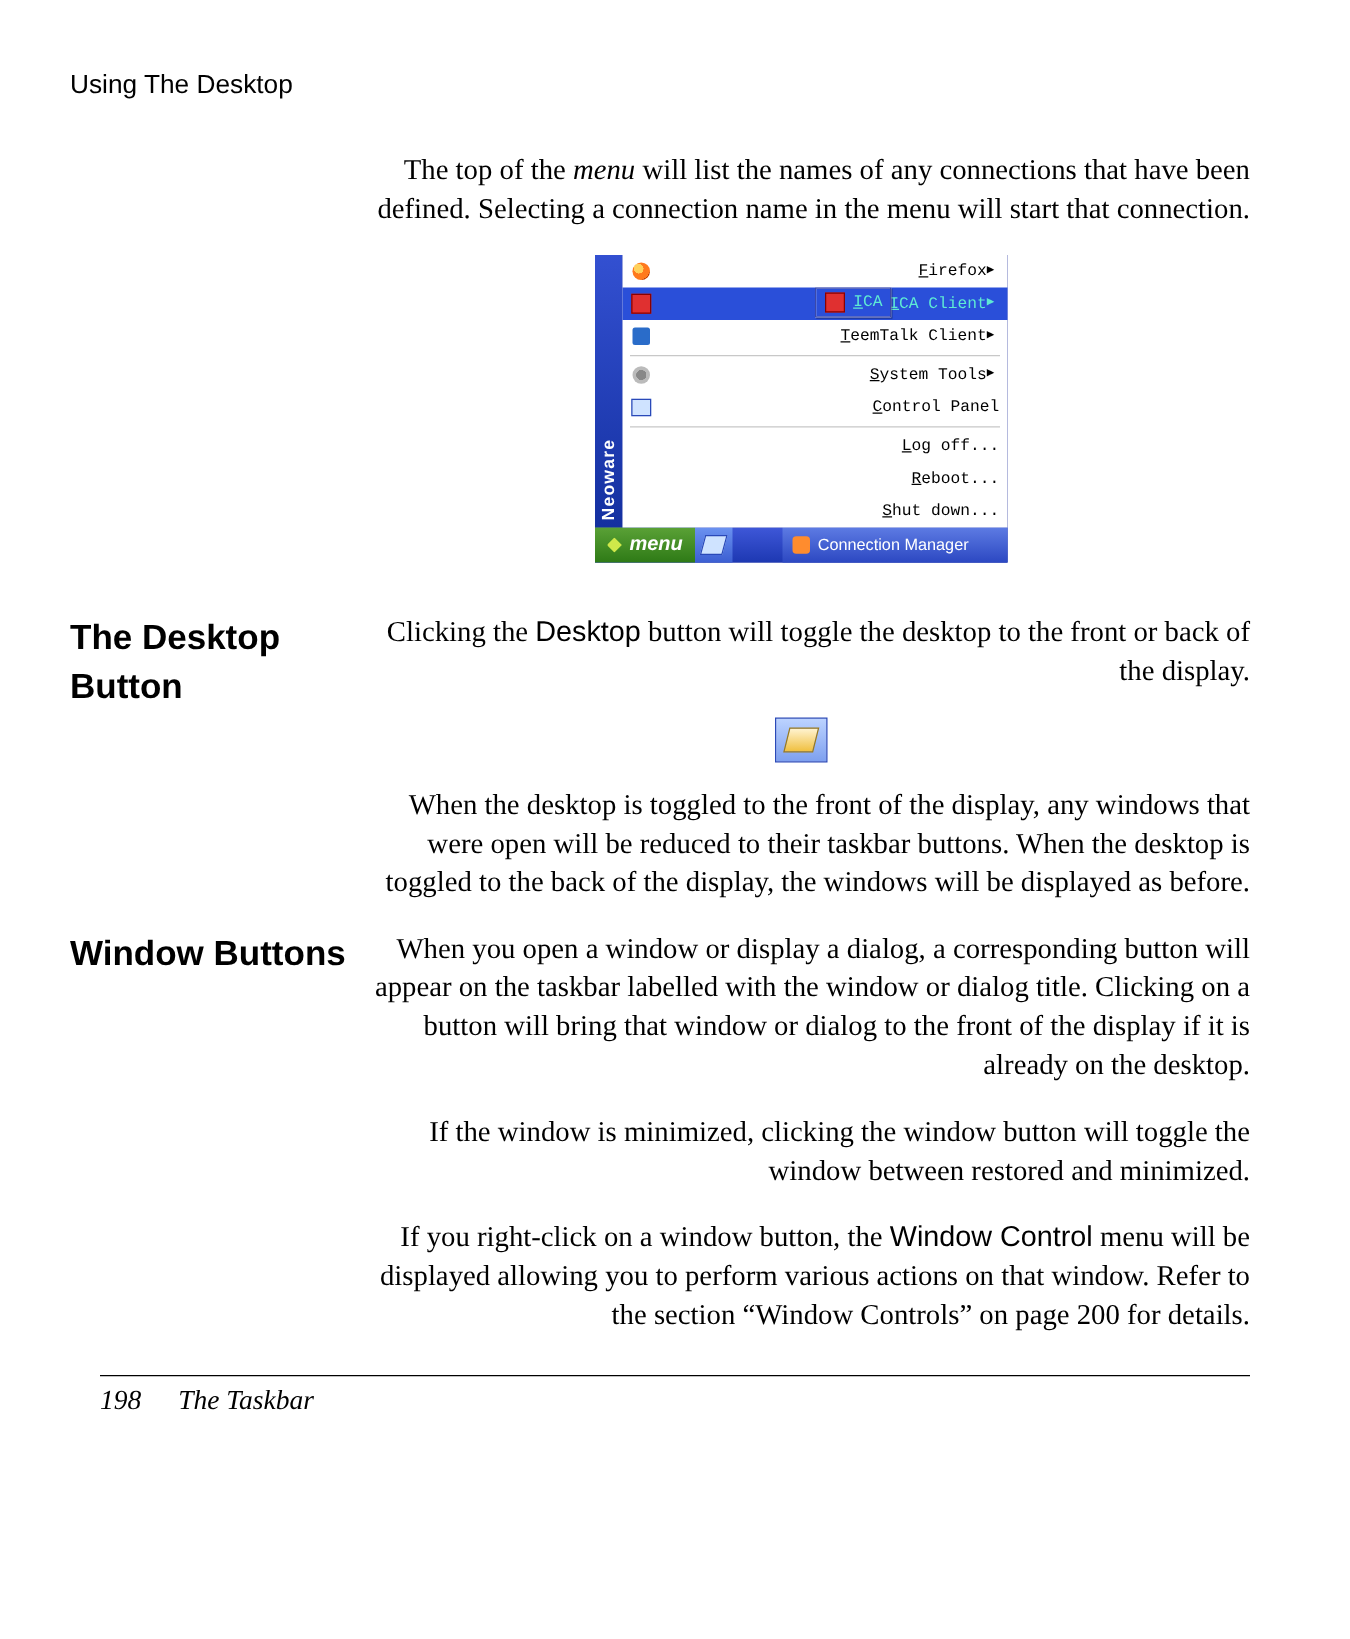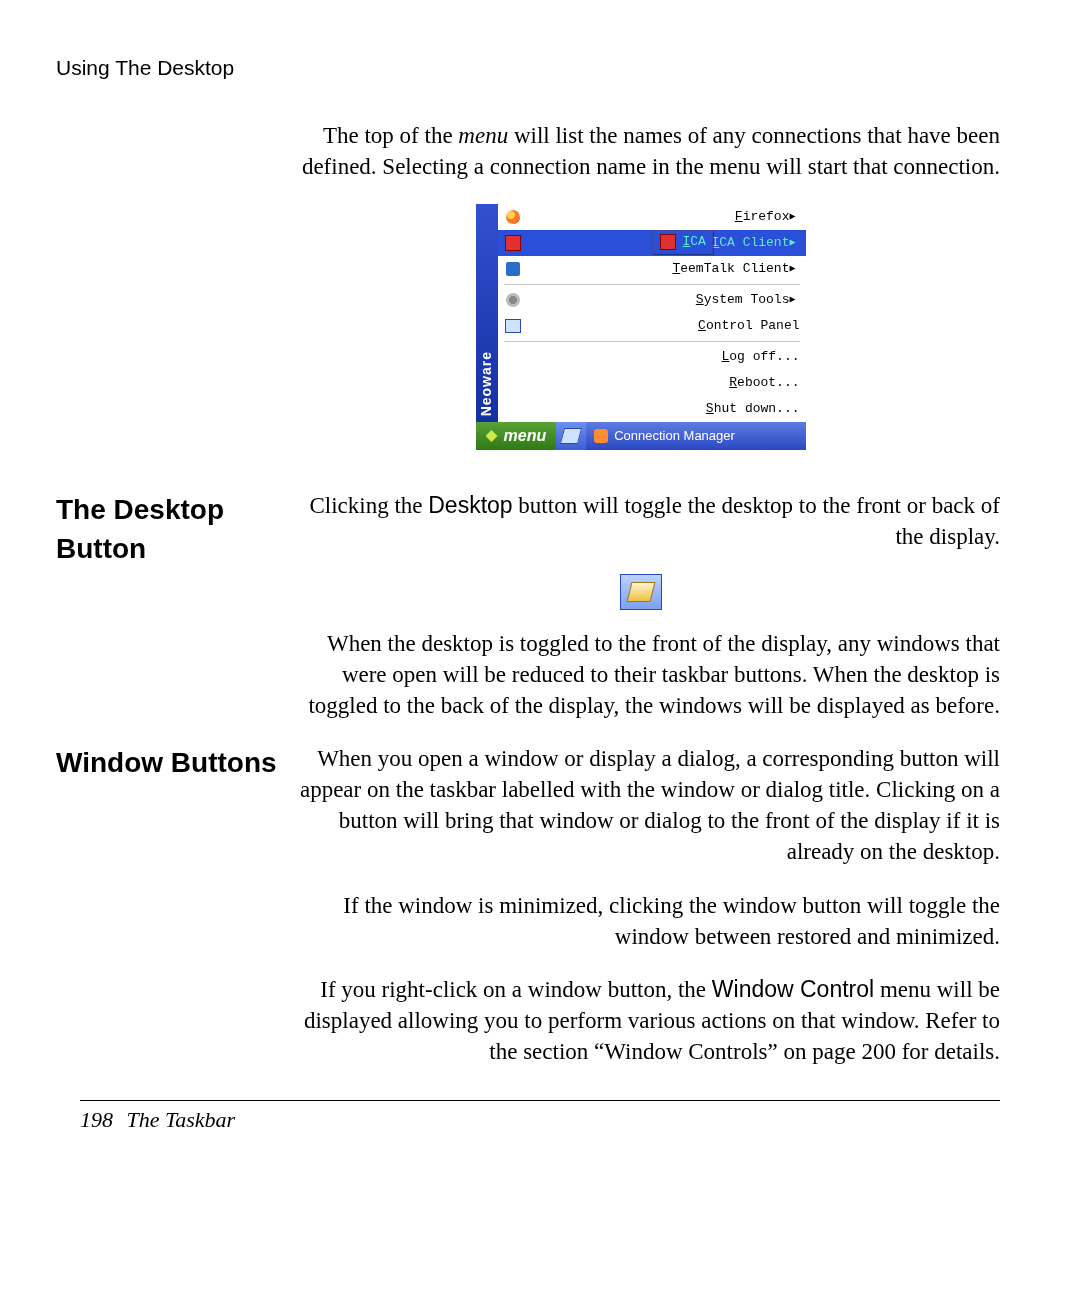--- a/index.html
+++ b/index.html
@@ -146,21 +146,21 @@
     transform: skewX(-15deg);
     border: 1px solid #2a49b8;
   }
   .tb-cm {
     flex: 1;
     display: flex; align-items: center;
     background: linear-gradient(#5d7be3,#2c48c2);
     color: #fff;
     font-family: Tahoma, Arial, sans-serif;
     font-size: 13px;
-    padding: 0 8px; gap: 6px;
+    padding: 0 8px; gap: 6px; margin-left: 40px;
   }
   .tb-cm .ci { width: 14px; height: 14px; background: #ff8c2e; border-radius: 3px; }
 
   .firefox-ico {
     width: 14px; height: 14px; border-radius: 50%;
     background: radial-gradient(circle at 35% 35%, #ffd15b 0 30%, #ff7a1e 31% 70%, #c23e00 71% 100%);
   }
   .red-ico { width: 14px; height: 14px; background: #e03030; border: 1px solid #800; }
   .blue-ico { width: 14px; height: 14px; background: #2a6cc9; border-radius: 2px; }
   .gear-ico {
@@ -188,21 +188,21 @@
     position: absolute;
     left: 80px; right: 80px;
     bottom: 210px;
   }
   .footer {
     position: absolute;
     left: 80px; bottom: 178px;
     font-size: 22px;
     font-style: italic;
   }
-  .footer .pn { margin-right: 8px; font-style: italic; }
+  .footer .pn { margin-right: 24px; font-style: italic; }
 
   
   .menu-item .mi-label span.u { text-decoration: underline; }
 </style>
 </head>
 <body>
 
 <div class="page">
   <div class="header-title sans">Using The Desktop</div>
 

